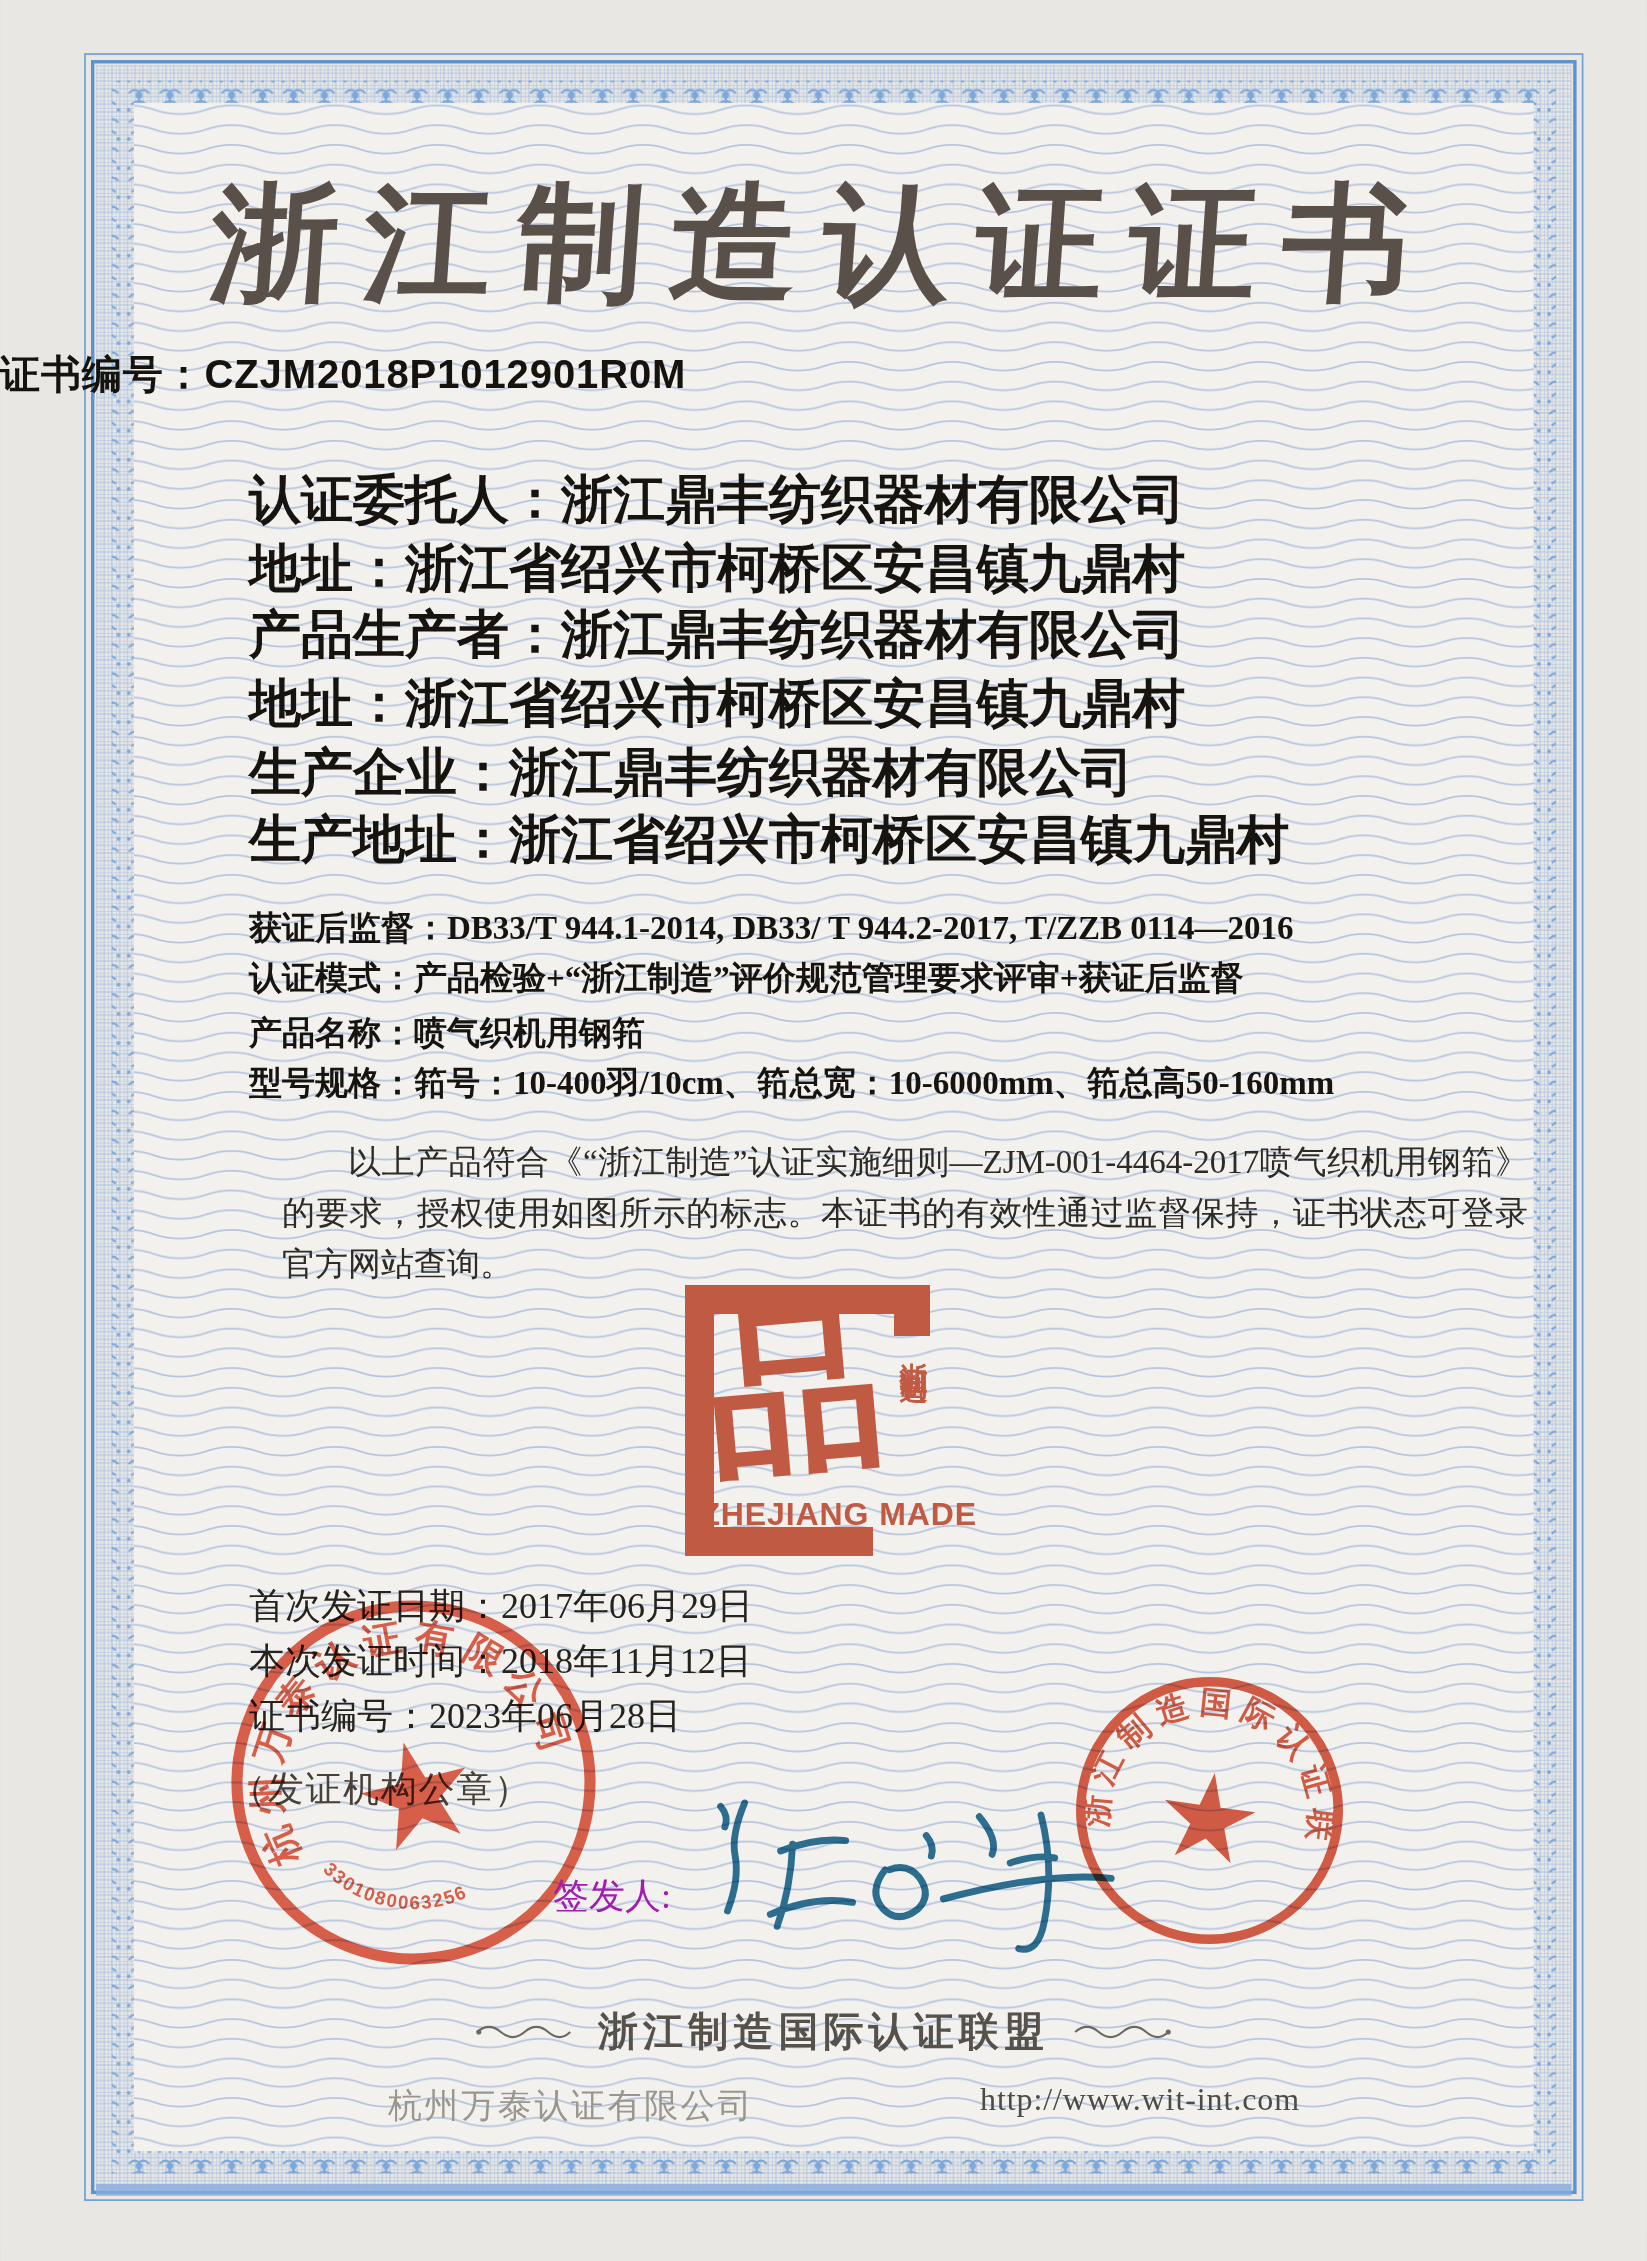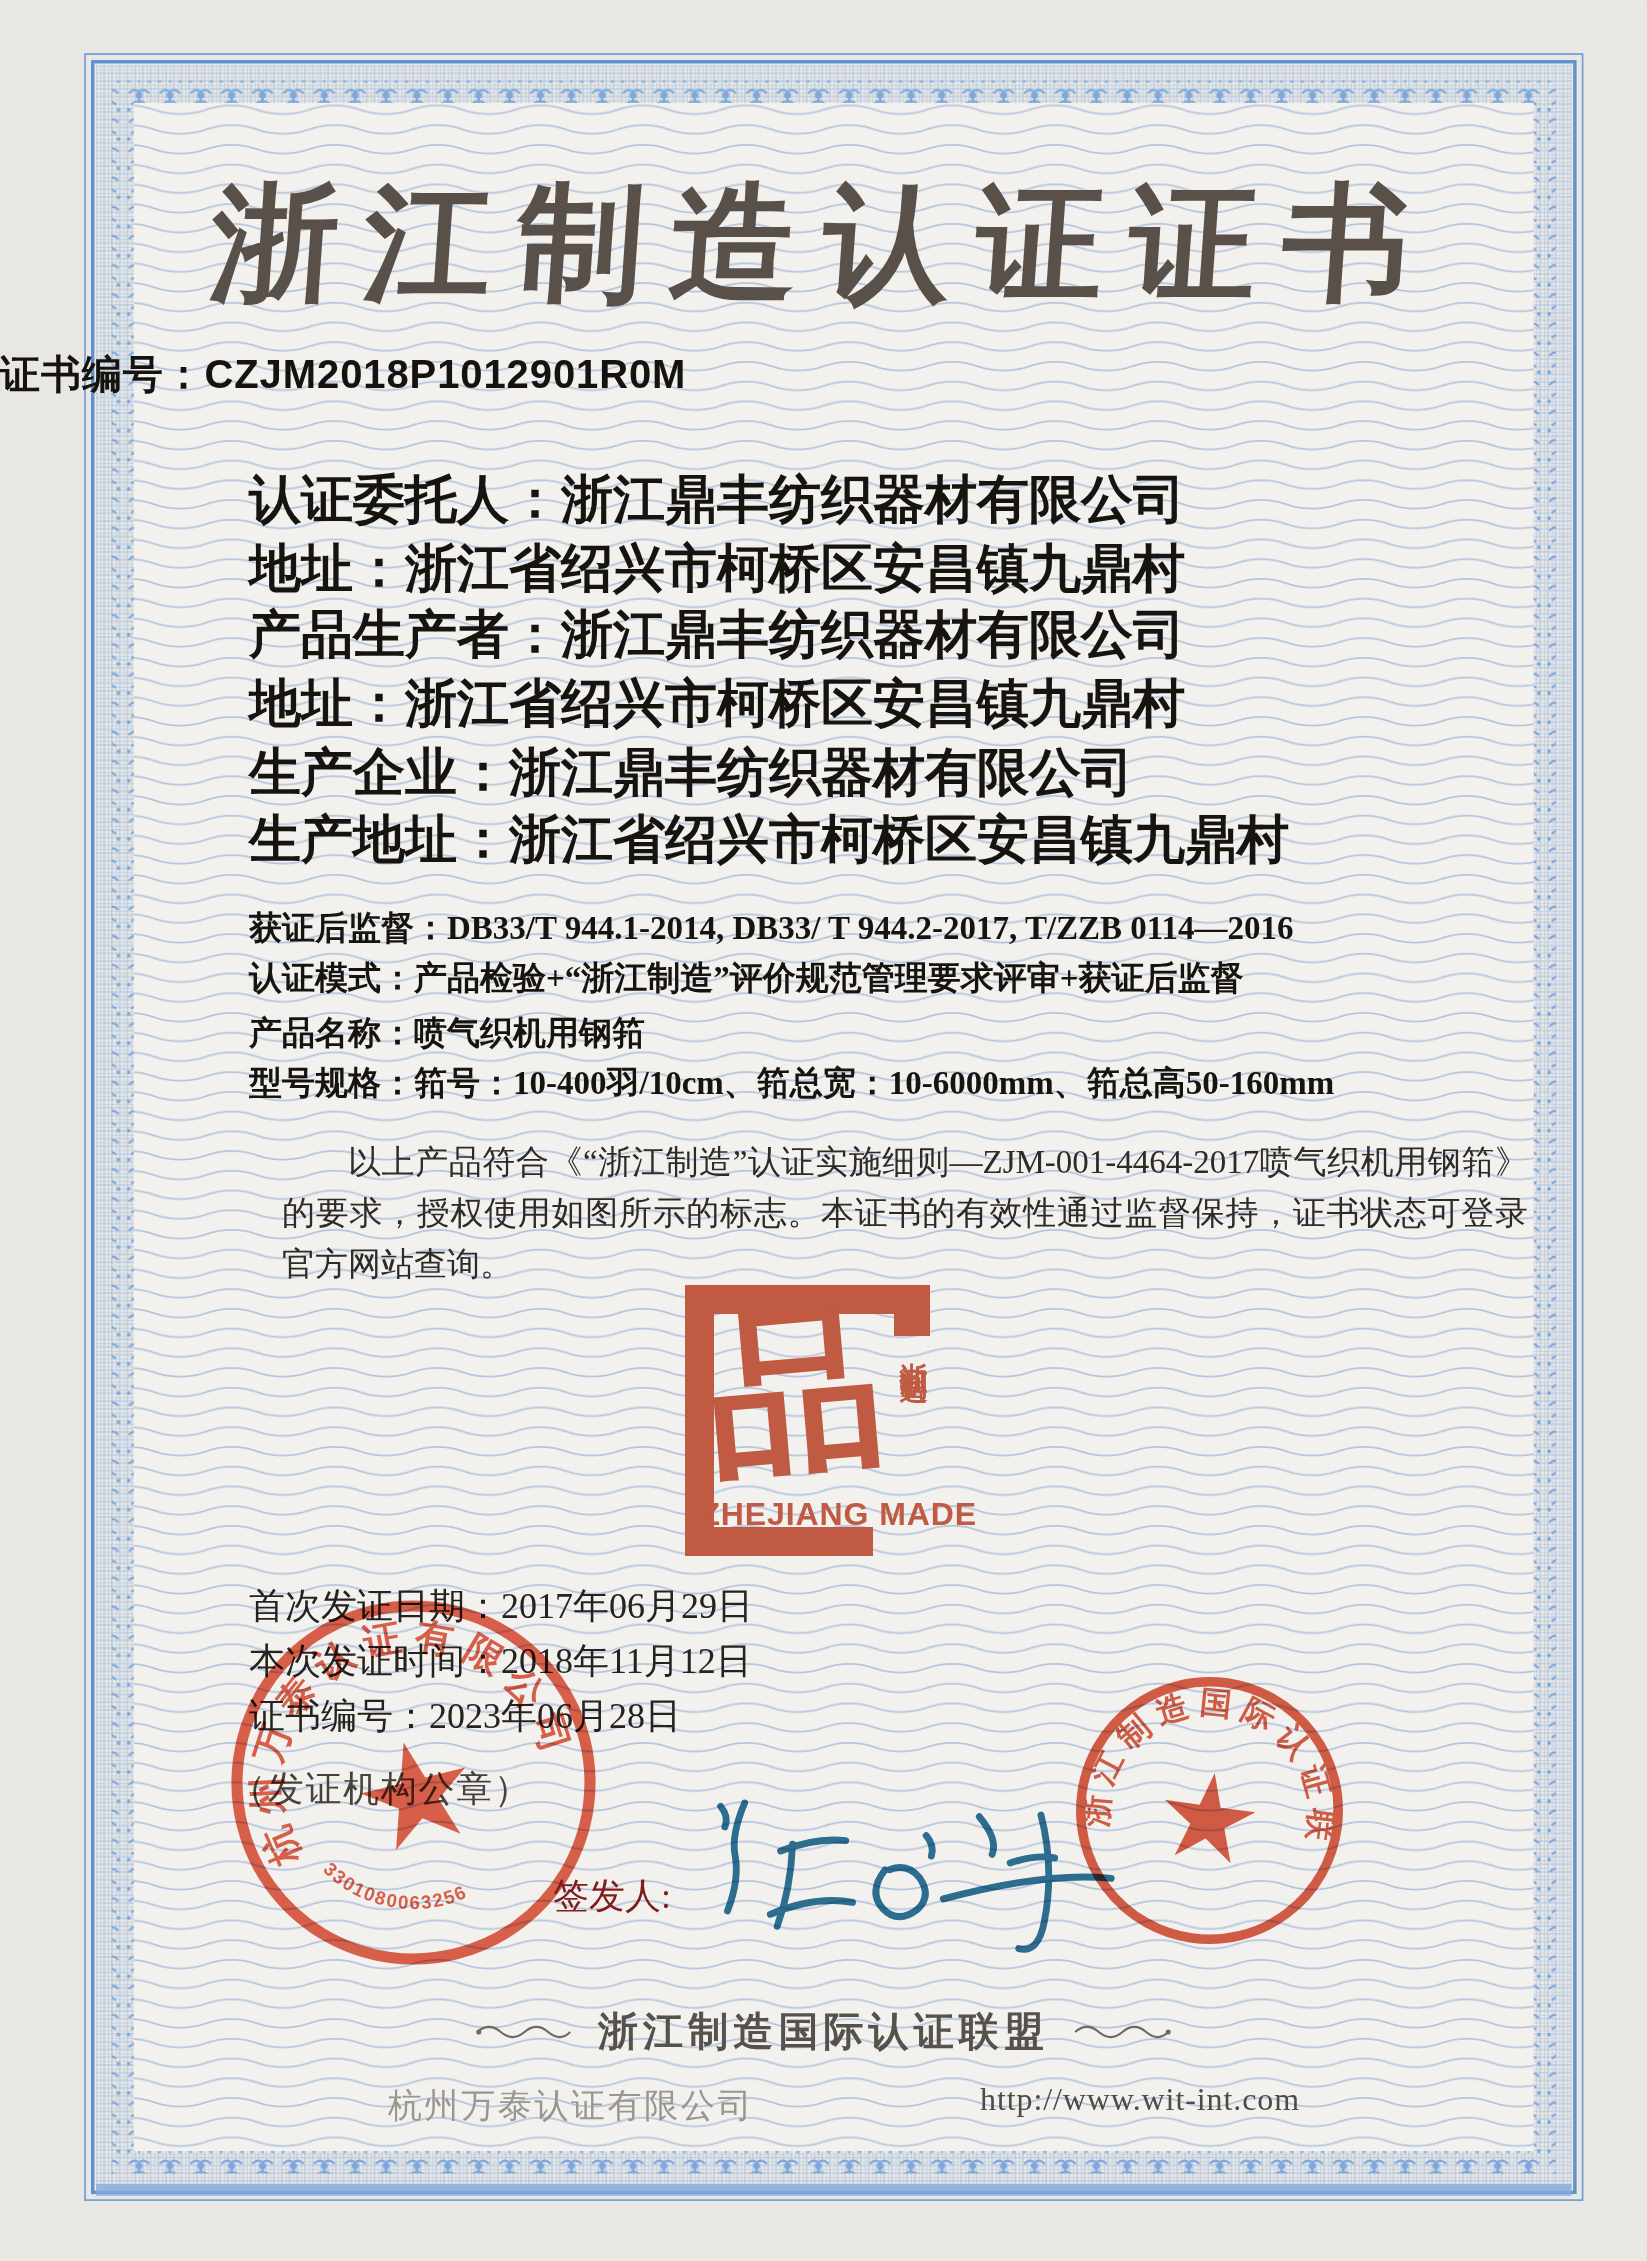--- a/index.html
+++ b/index.html
@@ -24,21 +24,21 @@
   .line{left:249px;white-space:nowrap;color:#17130e;}
   .field{font-size:52px;font-weight:bold;}
   .spec{font-size:33px;font-weight:bold;}
   .statement{
     left:242px;width:1246px;top:1137px;
     font-size:33px;line-height:51px;color:#2e2a25;
     text-align:justify;text-indent:2em;margin-left:40px;
   }
   .datesline{font-size:36px;color:#26221d;}
   .sealnote{left:230px;top:1765px;font-size:36px;color:#47413a;letter-spacing:1.7px;}
-  .signer{left:553px;top:1872px;font-size:36px;color:#7f1d1d;}
+  .signer{left:553px;top:1872px;font-size:36px;color:#a21caf;}
   
   .logo{left:685px;top:1285px;width:245px;height:271px;}
   .logo div{position:absolute;background:#c05a42;}
   .logo .pin{
     position:absolute;left:22px;top:19px;background:none;color:#c05a42;
     font-size:176px;line-height:1;font-weight:bold;transform:rotate(-5deg);
     font-family:"Liberation Serif","DejaVu Serif",serif;
   }
   .logo .vtext{
     position:absolute;left:209px;top:55px;background:none;color:#c05a42;

